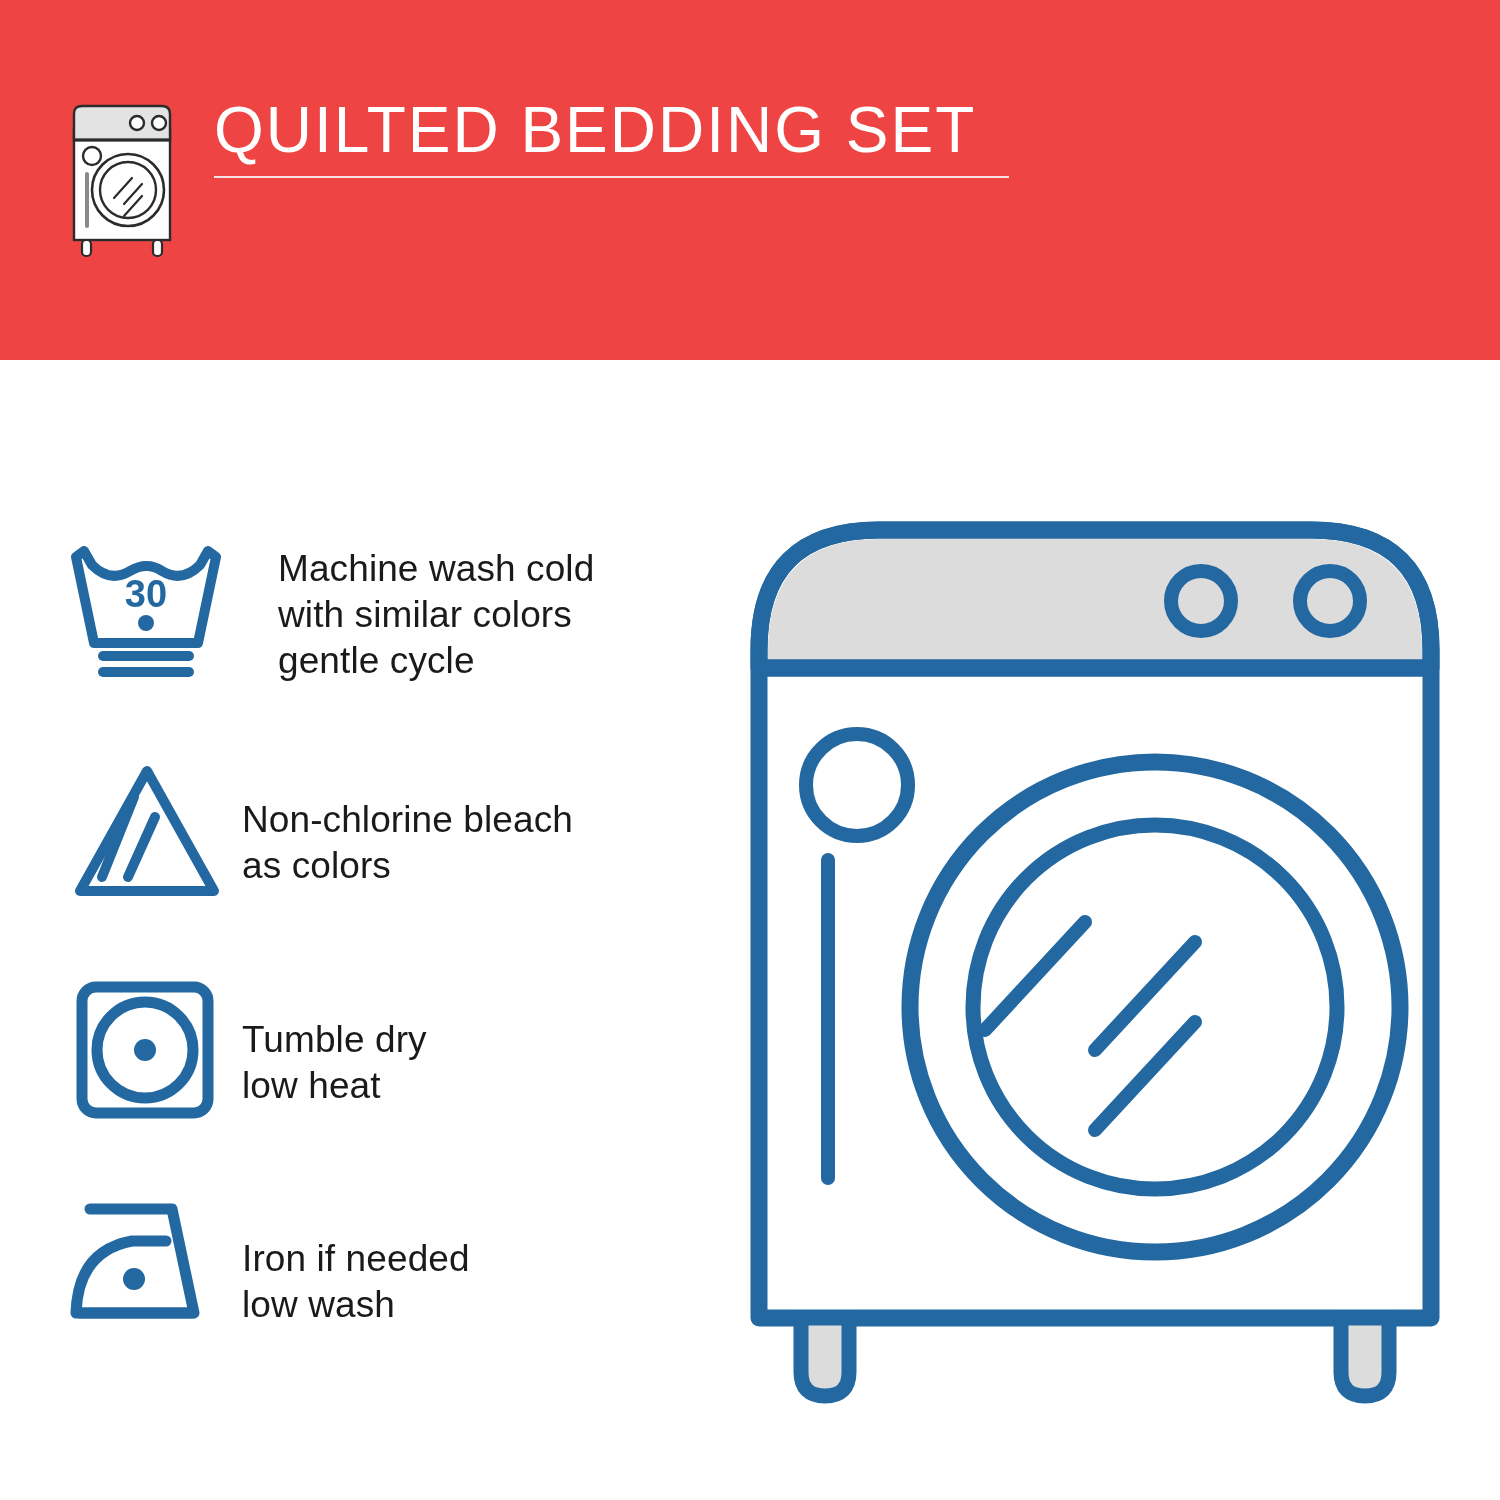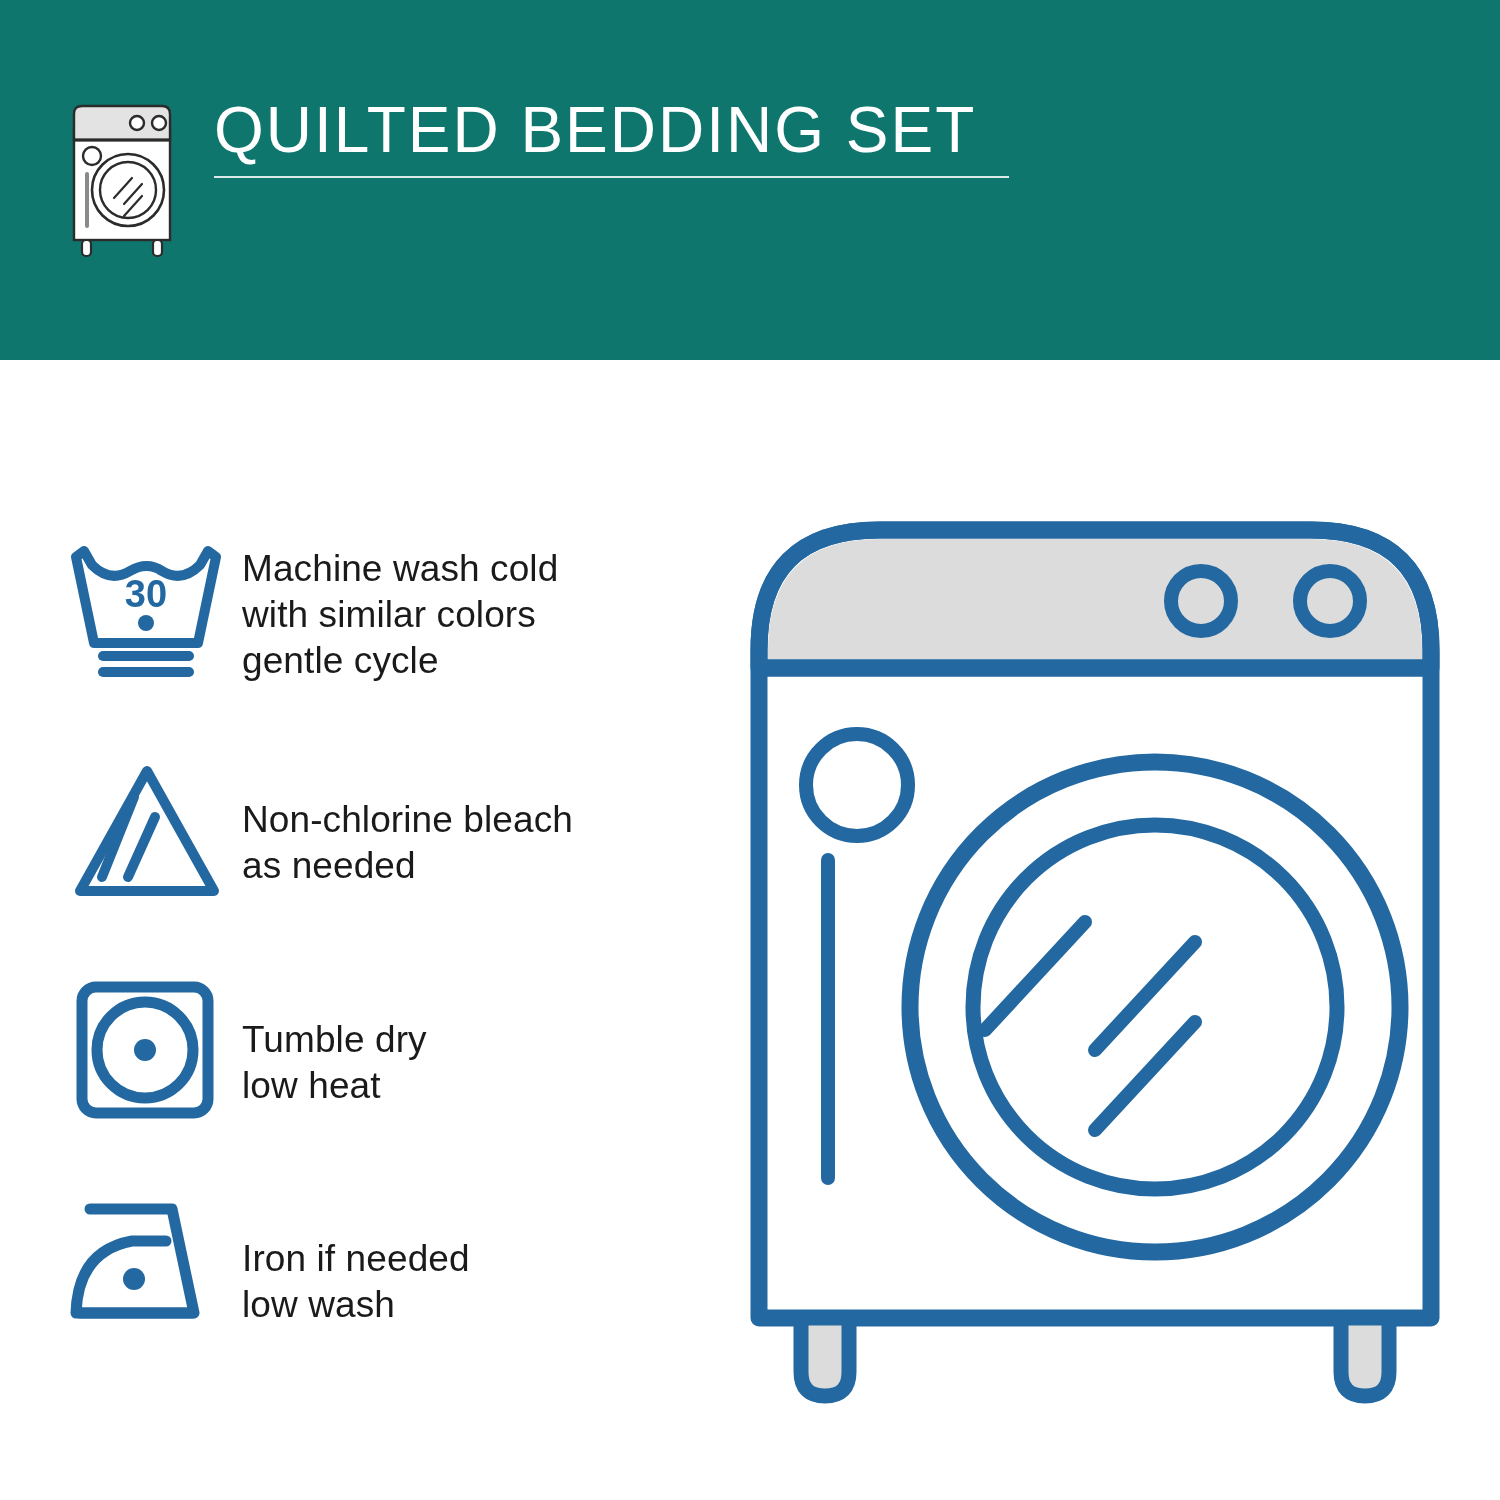--- a/index.html
+++ b/index.html
@@ -15,21 +15,21 @@
     position: relative;
   }
 
   
   .header-band {
     position: absolute;
     left: 0;
     top: 0;
     width: 1500px;
     height: 360px;
-    background: #0f766e;
+    background: #ef4444;
     box-sizing: border-box;
   }
   .header-inner {
     position: absolute;
     left: 62px;
     top: 96px;
     width: 1000px;
     height: 190px;
     display: flex;
     flex-direction: row;
@@ -108,21 +108,21 @@
     flex: 1 1 auto;
     color: #1a1a1a;
     font-size: 37px;
     line-height: 46px;
     font-weight: 400;
     letter-spacing: 0.1px;
     padding-top: 8px;
     font-family: "Liberation Sans", sans-serif;
     white-space: pre-line;
   }
-  .care-row.row-wash .care-text { padding-top: 10px; }
+  .care-row.row-wash .care-text { padding-top: 10px; margin-left: 36px; }
   .care-row.row-bleach .care-text { padding-top: 26px; }
   .care-row.row-dry .care-text { padding-top: 26px; }
   .care-row.row-iron .care-text { padding-top: 24px; }
 
   
   .washer-wrap {
     position: absolute;
     left: 735px;
     top: 130px;
     width: 720px;
@@ -194,21 +194,21 @@
 
     <div class="care-row row-bleach">
       <div class="care-symbol">
         <svg viewBox="0 0 170 150" width="170" height="150" aria-hidden="true">
           <path d="M85 16 L152 136 L18 136 Z" fill="none" stroke="#2368a0" stroke-width="10" stroke-linejoin="round"></path>
           <line x1="72" y1="42" x2="40" y2="122" stroke="#2368a0" stroke-width="10" stroke-linecap="round"></line>
           <line x1="93" y1="62" x2="66" y2="122" stroke="#2368a0" stroke-width="10" stroke-linecap="round"></line>
         </svg>
       </div>
       <div class="care-text">Non-chlorine bleach
-as needed</div>
+as colors</div>
     </div>
 
     <div class="care-row row-dry">
       <div class="care-symbol">
         <svg viewBox="0 0 170 150" width="170" height="150" aria-hidden="true">
           <rect x="20" y="12" width="126" height="126" rx="14" fill="none" stroke="#2368a0" stroke-width="11"></rect>
           <circle cx="83" cy="75" r="48" fill="none" stroke="#2368a0" stroke-width="11"></circle>
           <circle cx="83" cy="75" r="11" fill="#2368a0"></circle>
         </svg>
       </div>

